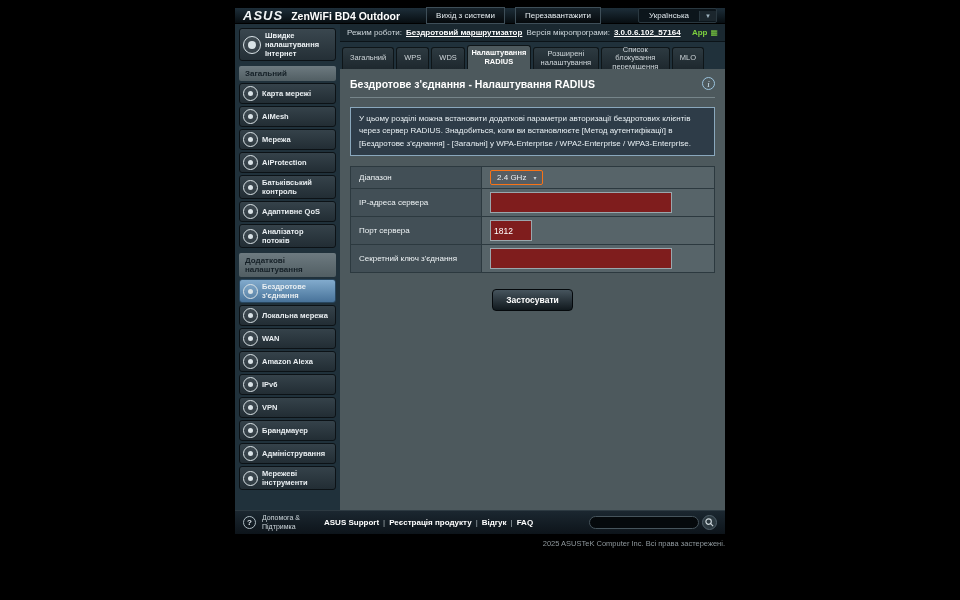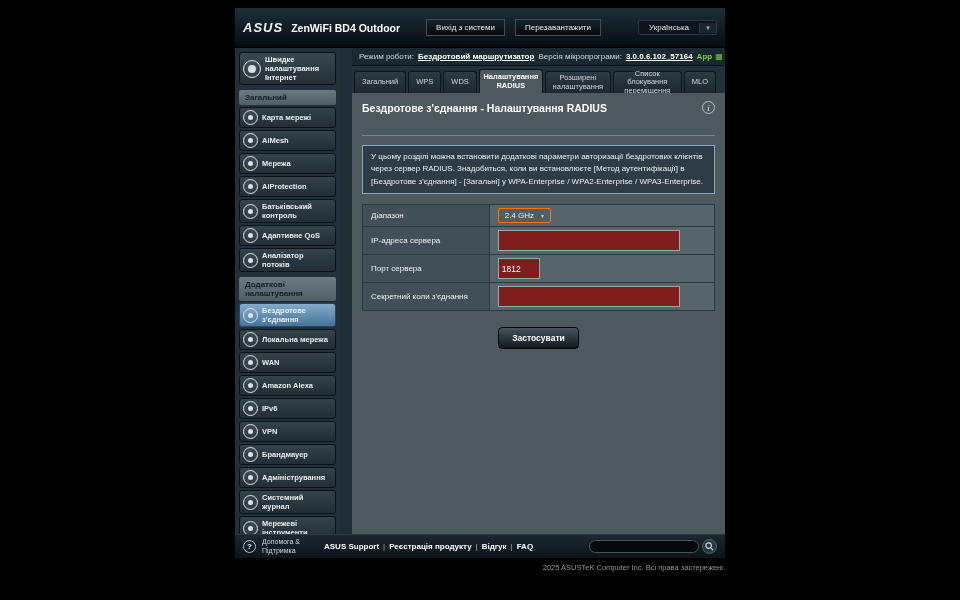--- a/index.html
+++ b/index.html
@@ -6,37 +6,37 @@
   html,body { margin:0; padding:0; }
   body {
     width:960px; height:600px; overflow:hidden;
     background:#000;
     font-family:"Liberation Sans","DejaVu Sans",sans-serif;
   }
   .app { width:490px; margin:8px auto 0; background:#1e2c35; box-shadow:0 0 6px rgba(0,0,0,.8); }
 
   
   .app-header {
-    height:40px; display:flex; align-items:center; padding:0 8px;
+    height:16px; display:flex; align-items:center; padding:0 8px;
     background:linear-gradient(#1d2e39,#070d11); border-bottom:1px solid #000;
   }
   .logo { font-style:italic; font-weight:bold; letter-spacing:1px; font-size:13px; color:#f0f4f6; cursor:pointer; }
   .model { font-size:10.5px; font-weight:bold; color:#fff; margin-left:8px; white-space:nowrap; }
   .hbtn {
     margin-left:10px; background:linear-gradient(#18242c,#05090c);
     border:1px solid #3e4e58; border-radius:0; color:#e6edf1; font-size:8px;
     padding:3px 9px; cursor:pointer; white-space:nowrap;
   }
   .hbtn:first-of-type { margin-left:26px; }
   .lang { margin-left:auto; display:flex; align-items:center; background:#0c151b; border:1px solid #2a3840; border-radius:2px; cursor:pointer; }
   .lang .lang-label { padding:2px 10px; font-size:8px; color:#dfe7ec; }
   .lang .caret { background:#1b262d; padding:2px 5px; font-size:6px; color:#9fb4c0; border-left:1px solid #2a3840; }
 
   
-  .app-body { display:flex; height:486px;gap:12px; }
+  .app-body { display:flex; height:486px; }
 
   
   .sidebar { width:105px; flex:none; background:#20313b; padding:4px 4px 0; overflow:hidden; }
   .qis {
     display:flex; align-items:center; gap:4px; min-height:30px; padding:2px 3px;
     background:linear-gradient(#3a474f,#242f36); border:1px solid #0c1216; border-radius:3px; cursor:pointer;
   }
   .qis-label { font-size:7.5px; font-weight:bold; color:#eef3f6; line-height:1.2; }
   .section-title {
     margin-top:5px; background:linear-gradient(#6d7a80,#515e63); color:#141f26;
@@ -75,21 +75,21 @@
     cursor:pointer; white-space:nowrap;
   }
   .tab.multi { white-space:normal; }
   .tab.t-radius { width:64px; }
   .tab.t-advanced { width:66px; }
   .tab.t-roaming { width:69px; }
   .tab.active { background:#4d595d; color:#fff; height:24px; font-weight:bold; }
 
   
   .content { flex:1; background:#4d595d; padding:8px 10px; overflow:hidden; }
-  .title-row { display:flex; justify-content:space-between; align-items:center; border-bottom:1px solid #76858a; padding-bottom:21px; }
+  .title-row { display:flex; justify-content:space-between; align-items:center; border-bottom:1px solid #76858a; padding-bottom:7px; }
   .page-title { margin:0; font-size:10.5px; font-weight:bold; color:#fff; }
   .info-icon {
     width:13px; height:13px; flex:none; border-radius:50%; border:1px solid #9cc4de;
     color:#d5e9f6; font-size:9px; font-style:italic; font-family:"Liberation Serif","DejaVu Serif",serif;
     display:flex; align-items:center; justify-content:center; cursor:pointer;
   }
   .desc {
     margin-top:9px; background:#2e3c48; border:1px solid #8aa8bd; color:#e9f0f4;
     font-size:8px; line-height:1.55; padding:5px 8px;
   }
@@ -213,24 +213,20 @@
         <span class="sb-icon"></span>
         <span class="sb-label">VPN</span>
       </div>
       <div class="sb-item">
         <span class="sb-icon"></span>
         <span class="sb-label">Брандмауер</span>
       </div>
       <div class="sb-item">
         <span class="sb-icon"></span>
         <span class="sb-label">Адміністрування</span>
-      </div>
-      <div class="sb-item">
-        <span class="sb-icon"></span>
-        <span class="sb-label">Системний журнал</span>
       </div>
       <div class="sb-item">
         <span class="sb-icon"></span>
         <span class="sb-label">Мережеві інструменти</span>
       </div>
     </aside>
 
     <div class="main">
 
       <div class="infobar">
@@ -279,21 +275,21 @@
               <input class="txt" type="text" value="" style="">
             </td>
           </tr>
           <tr>
             <th>Порт сервера</th>
             <td>
               <input class="txt short" type="text" value="1812" style="">
             </td>
           </tr>
           <tr>
-            <th>Секретний коли з'єднання</th>
+            <th>Секретний ключ з'єднання</th>
             <td>
               <input class="txt" type="text" value="" style="">
             </td>
           </tr>
         </tbody>
           </table>
 
         <button class="apply">Застосувати</button>
       </div>
     </div>

